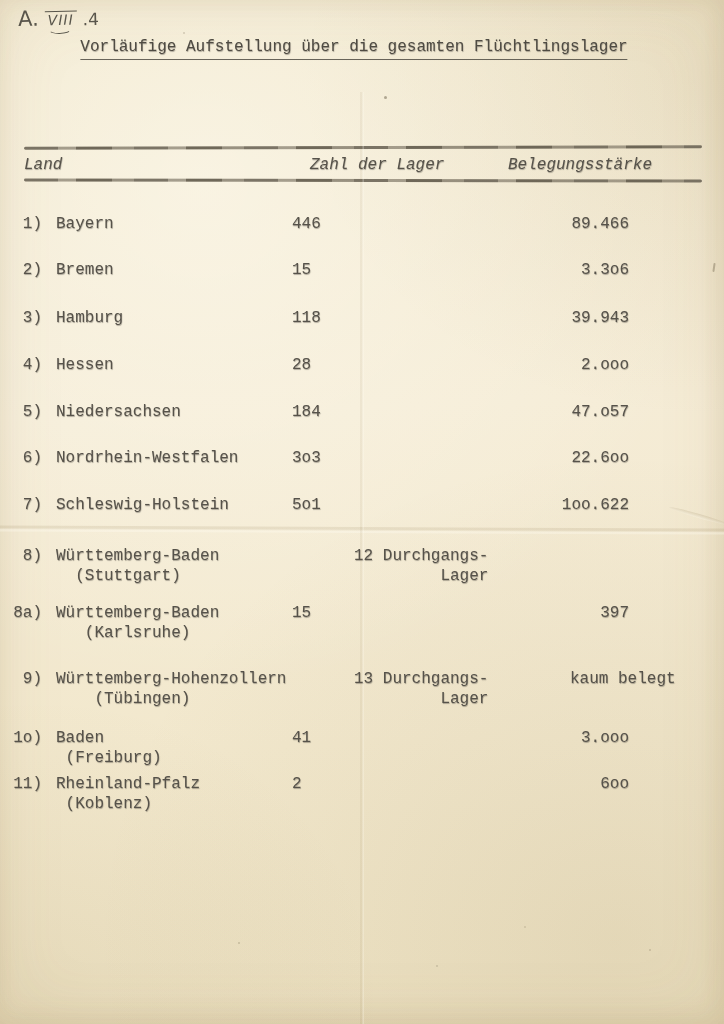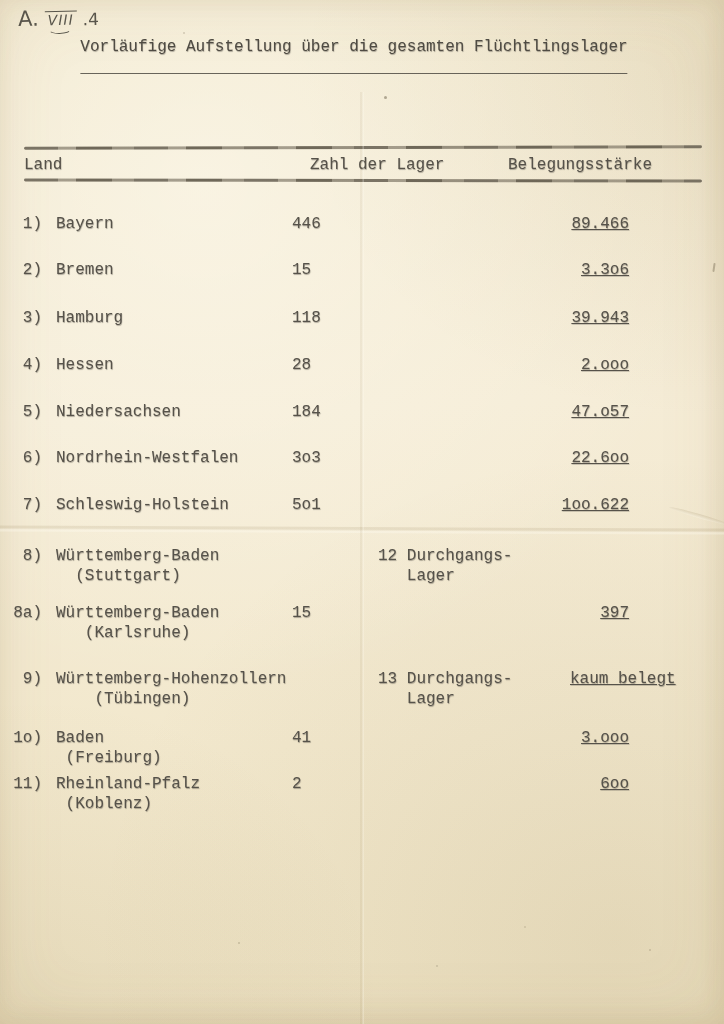--- a/index.html
+++ b/index.html
@@ -32,46 +32,46 @@
   .annotation .a-roman::after{
     content:"";position:absolute;left:3px;right:6px;bottom:-7px;height:7px;
     border:1.6px solid transparent;border-bottom-color:#45423a;border-radius:50%;
   }
   .annotation .a-suffix{font-size:17px;line-height:1;margin-top:4px;}
 
   
   .title-line{
     position:absolute;left:354px;transform:translateX(-50%);white-space:pre;
     color:#4f4b43;border-bottom:1.7px solid rgba(79,75,67,0.85);
-    line-height:17px;padding-bottom:17px;
+    line-height:17px;padding-bottom:3px;
   }
   .t1{top:39px;}
   .t2{top:65px;}
 
   
   .rule{position:absolute;left:24px;width:678px;height:3px;border-radius:2px;
     background:repeating-linear-gradient(90deg,
       rgba(101,94,80,0.85) 0 34px, rgba(120,112,96,0.65) 34px 52px,
       rgba(96,89,74,0.9) 52px 88px, rgba(112,104,88,0.7) 88px 110px);
   }
   .rule-top{top:146px;transform:rotate(-0.12deg);}
   .rule-mid{top:179px;transform:rotate(0.1deg);}
-  .thead span{position:absolute;top:156px;line-height:18px;}
+  .thead span{position:absolute;top:156px;line-height:18px;font-style:italic;}
   .h-land{left:24px;}
   .h-count{left:310px;}
   .h-occ{left:508px;}
 
   
   .row{position:absolute;left:0;width:724px;line-height:20px;}
   .row span{position:absolute;top:0;display:block;}
   .c-label{left:8px;width:34px;text-align:right;white-space:pre;}
   .c-land{left:56px;white-space:pre;}
   .c-count{left:292px;width:100px;text-align:left;white-space:pre;}
-  .c-count.multi{left:378px;width:auto;text-align:left;}
-  .c-occ{left:479px;width:150px;text-align:right;white-space:pre;text-decoration:underline;}
+  .c-count.multi{left:354px;width:auto;text-align:right;}
+  .c-occ{left:479px;width:150px;text-align:right;white-space:pre;}
   .c-occ.note{left:570px;width:auto;text-align:center;}
 
   
   .crease-h{position:absolute;left:0;width:724px;top:527px;height:6px;transform:rotate(0.25deg);
     background:linear-gradient(180deg,rgba(125,102,58,0.12) 0 38%,rgba(255,252,242,0.32) 70% 100%);}
   .crease-v{position:absolute;top:92px;bottom:0;left:360px;width:4px;
     background:linear-gradient(90deg,rgba(125,102,58,0.08) 0 45%,rgba(255,252,242,0.26) 75% 100%);}
   .wrinkle{position:absolute;left:668px;top:514px;width:62px;height:4px;transform:rotate(16deg);
     border-radius:50%;
     background:linear-gradient(180deg,rgba(125,102,58,0.16),rgba(255,252,242,0.28));}

